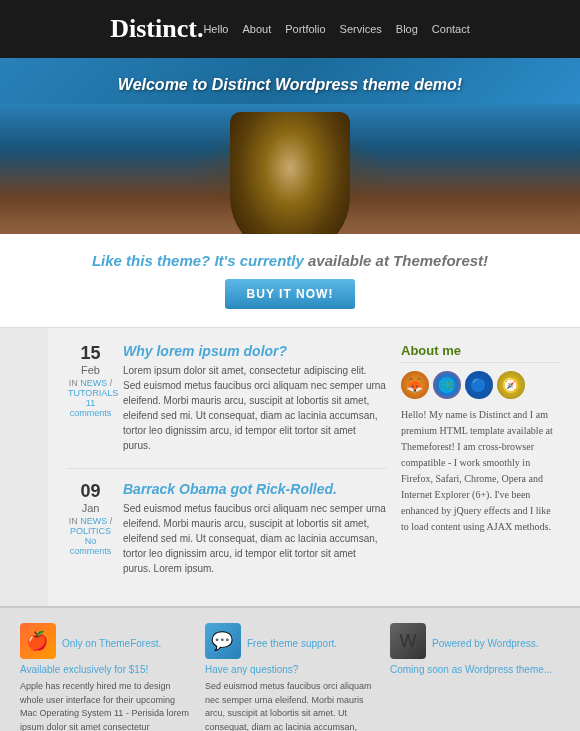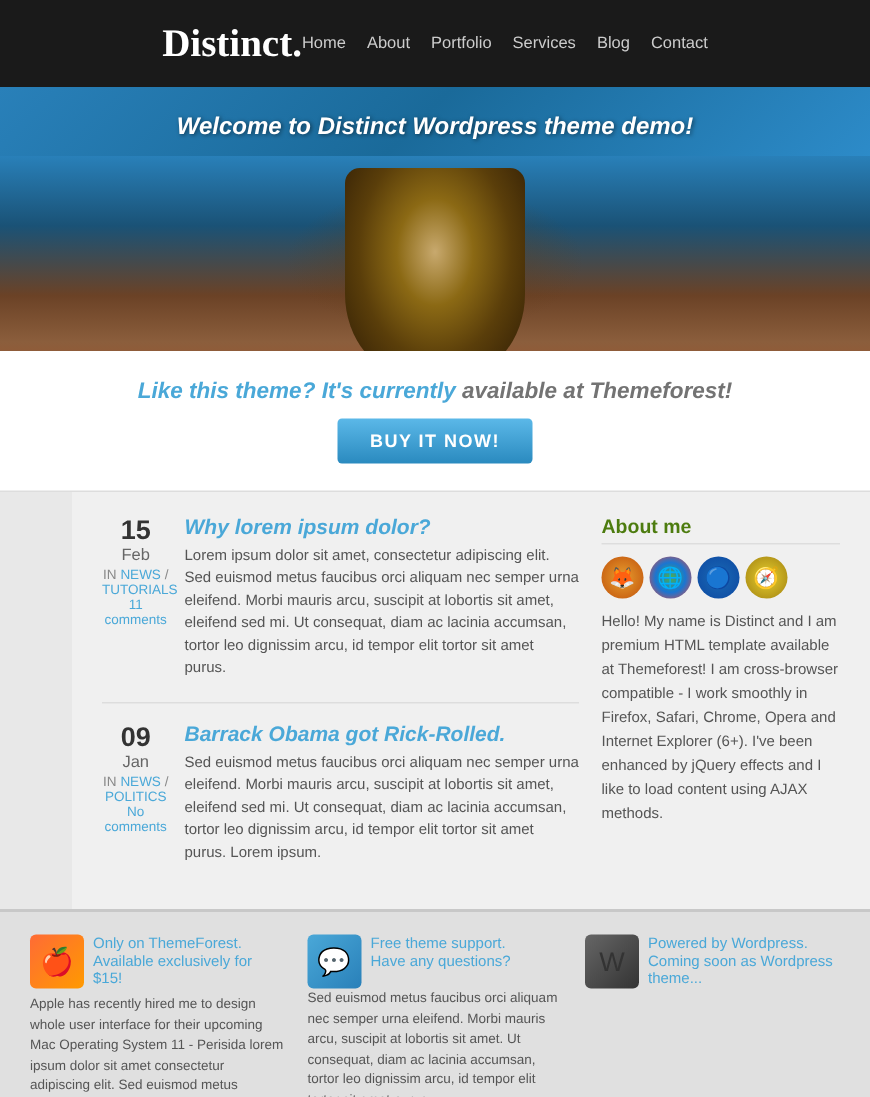--- a/index.html
+++ b/index.html
@@ -38,40 +38,40 @@
     .post-body h3 { font-size: 14px; color: #4aa8d8; margin-bottom: 4px; font-style: italic; }
     .post-body p { font-size: 10px; color: #555; line-height: 1.5; }
     .post-divider { border: none; border-top: 1px solid #ddd; margin: 12px 0; }
 
     #sidebar h4 { font-size: 13px; color: #4d7c0f; margin-bottom: 8px; border-bottom: 1px solid #ddd; padding-bottom: 4px; }
     .browser-icons { display: flex; gap: 4px; margin-bottom: 8px; }
     .browser-icon { width: 28px; height: 28px; border-radius: 50%; display: flex; align-items: center; justify-content: center; font-size: 14px; }
     .bi-ff { background: radial-gradient(circle, #e8a030, #c0500a); }
     .bi-chrome { background: radial-gradient(circle, #4caf50, #1976d2, #f44336); }
     .bi-ie { background: radial-gradient(circle, #1a6bb5, #0d47a1); }
-    .sidebar-text { font-size: 10px; color: #555; line-height: 1.6; }
+    .sidebar-text { font-size: 10px; color: #555; line-height: 1.6; font-family: Liberation Serif, serif; }
 
     
     #features { background: #e0e0e0; padding: 15px 20px; display: flex; gap: 15px; border-top: 2px solid #c8c8c8; border-bottom: 2px solid #c8c8c8; }
     .feature { flex: 1; }
     .feature h4 { font-size: 12px; font-weight: bold; color: #333; margin-bottom: 3px; }
-    .feature h4 span { display: block; font-size: 10px; font-weight: normal; color: #4aa8d8; margin-top: 1px; }
+    .feature h4 span { display: block; font-size: 10px; font-weight: normal; color: #4aa8d8; margin-top: 15px; }
     .feature p { font-size: 9px; color: #555; line-height: 1.5; margin-top: 5px; }
     .feature-icon { width: 36px; height: 36px; border-radius: 4px; float: left; margin-right: 6px; display: flex; align-items: center; justify-content: center; font-size: 18px; }
     .fi-apple { background: linear-gradient(135deg, #ff6b35, #ff9a00); }
     .fi-support { background: linear-gradient(135deg, #4aa8d8, #2980b9); }
     .fi-wp { background: linear-gradient(135deg, #666, #333); }
   </style>
 </head>
 <body>
 
 <div id="header">
   <div id="logo">Distinct.</div>
   <nav id="nav">
-    <a>Home</a>
+    <a>Hello</a>
     <a>About</a>
     <a>Portfolio</a>
     <a>Services</a>
     <a>Blog</a>
     <a>Contact</a>
   </nav>
 </div>
 
 <div id="hero">
   <div id="hero-text">Welcome to Distinct Wordpress theme demo!</div>

